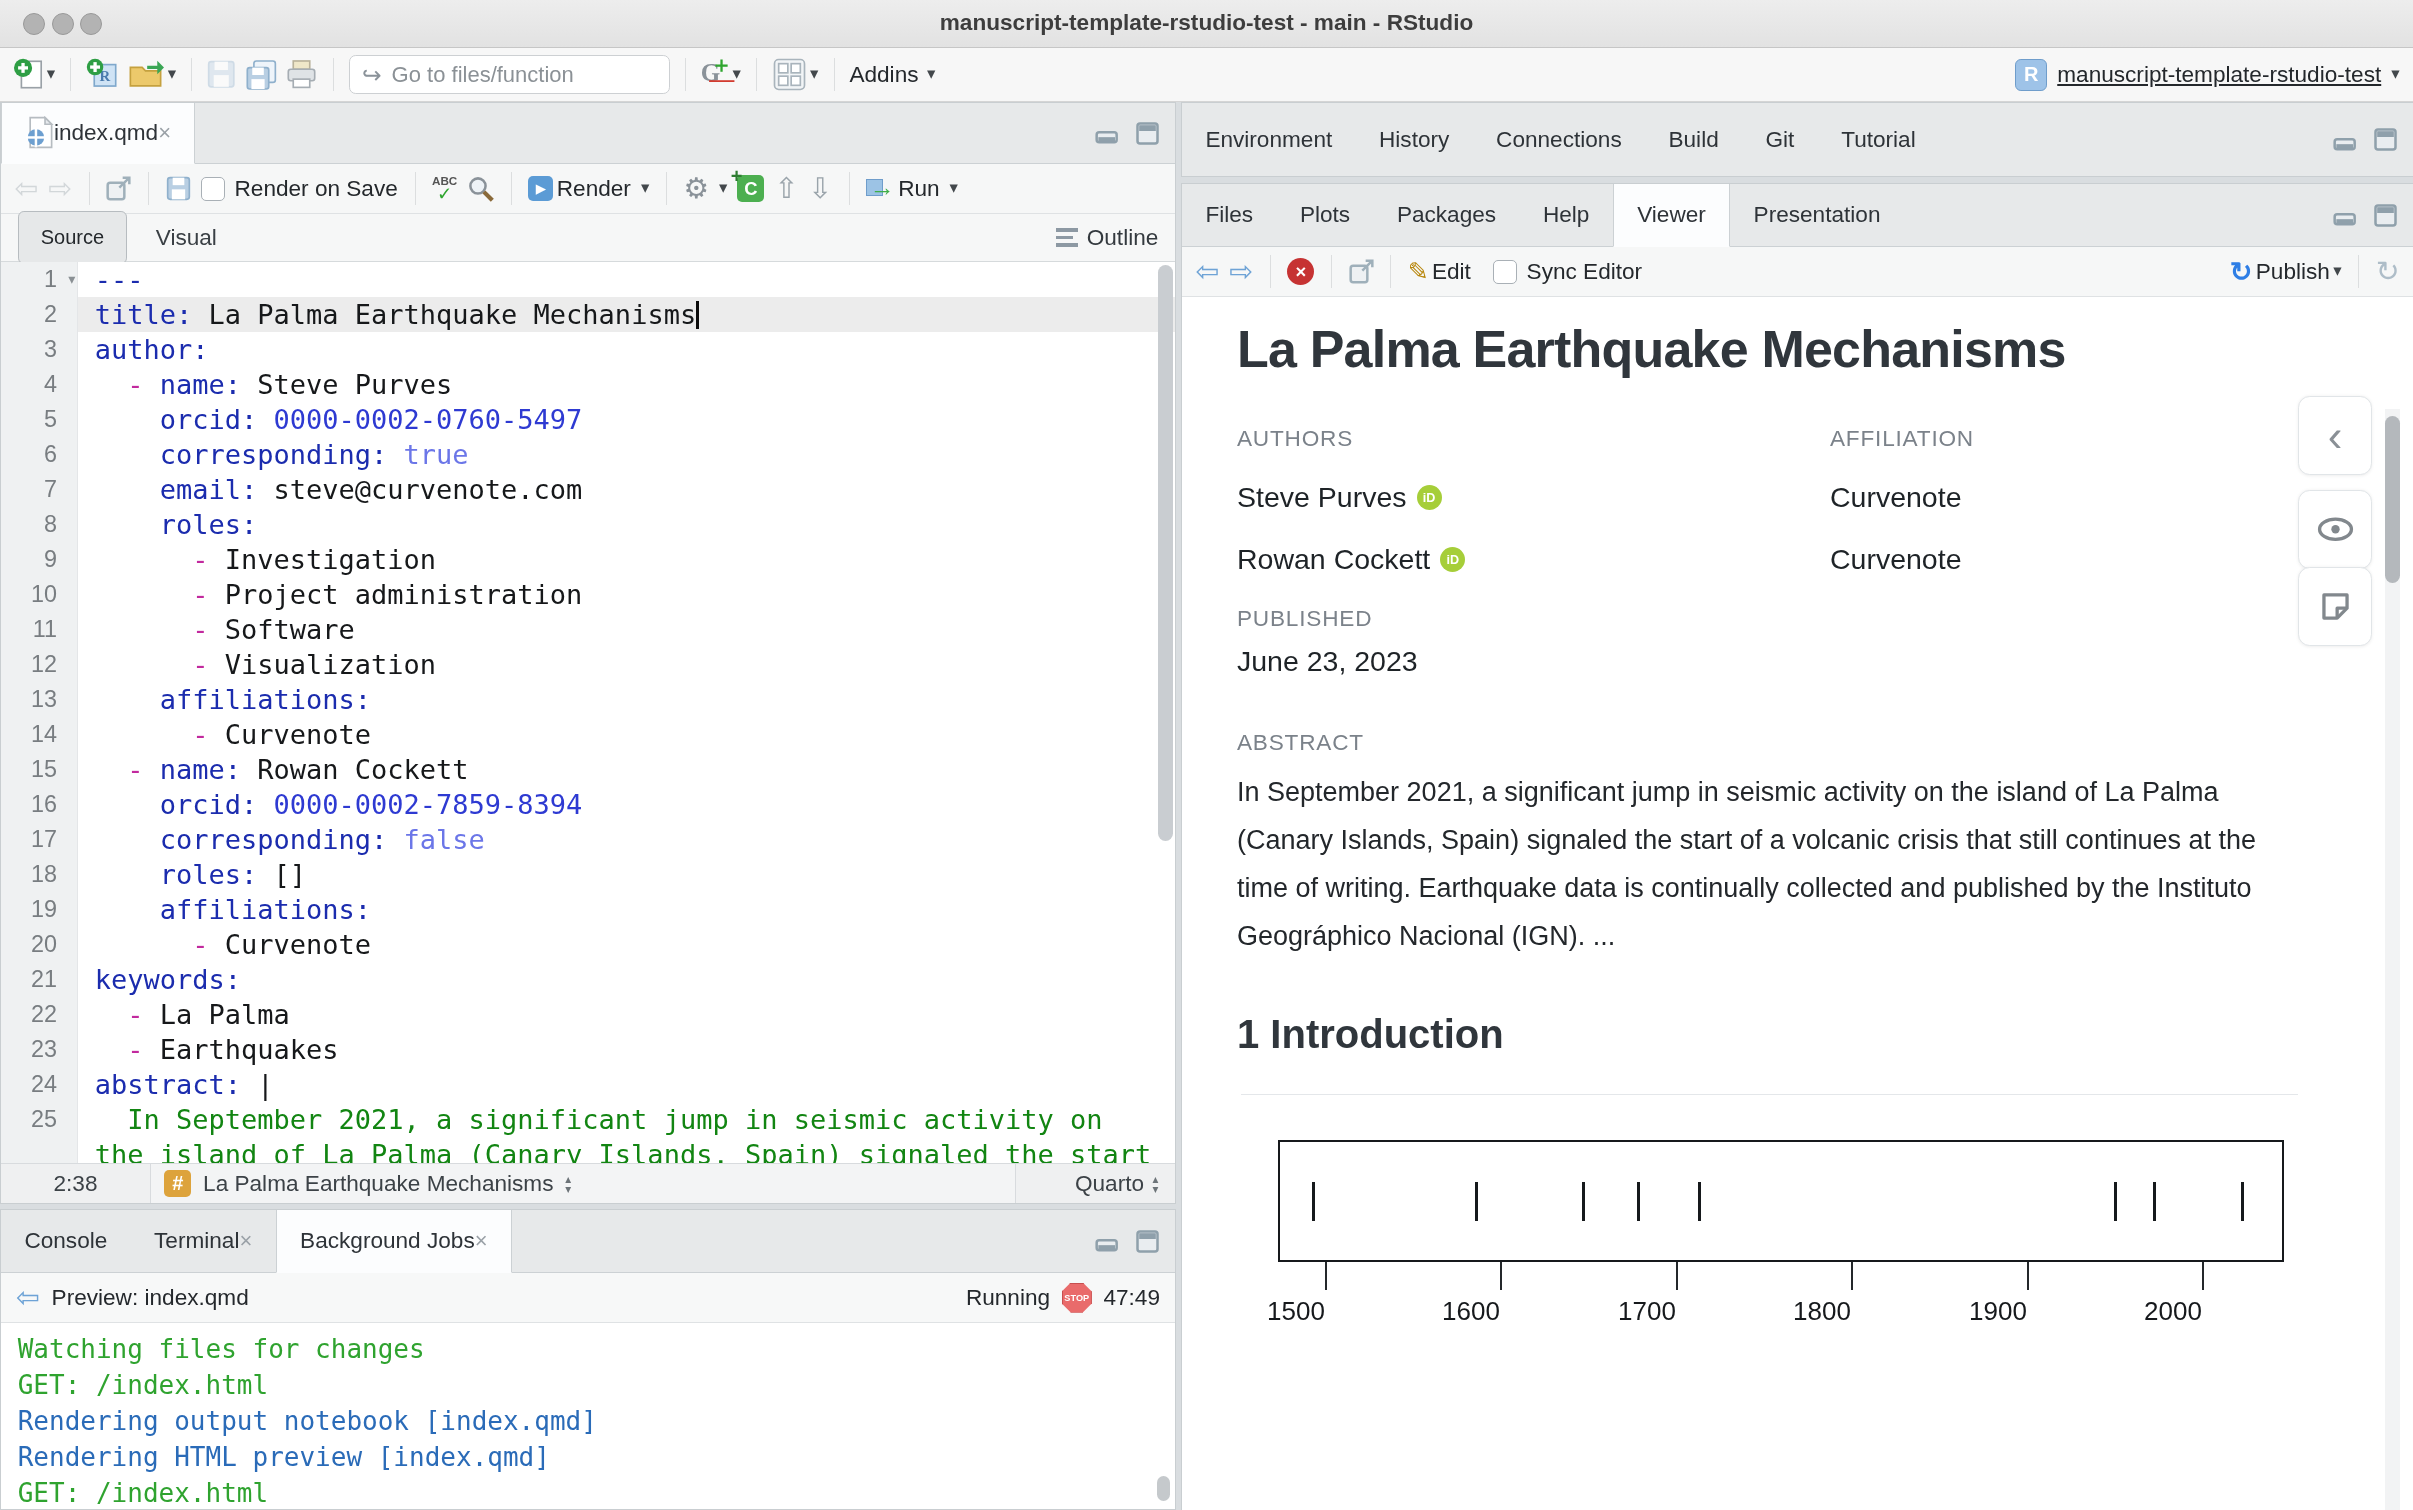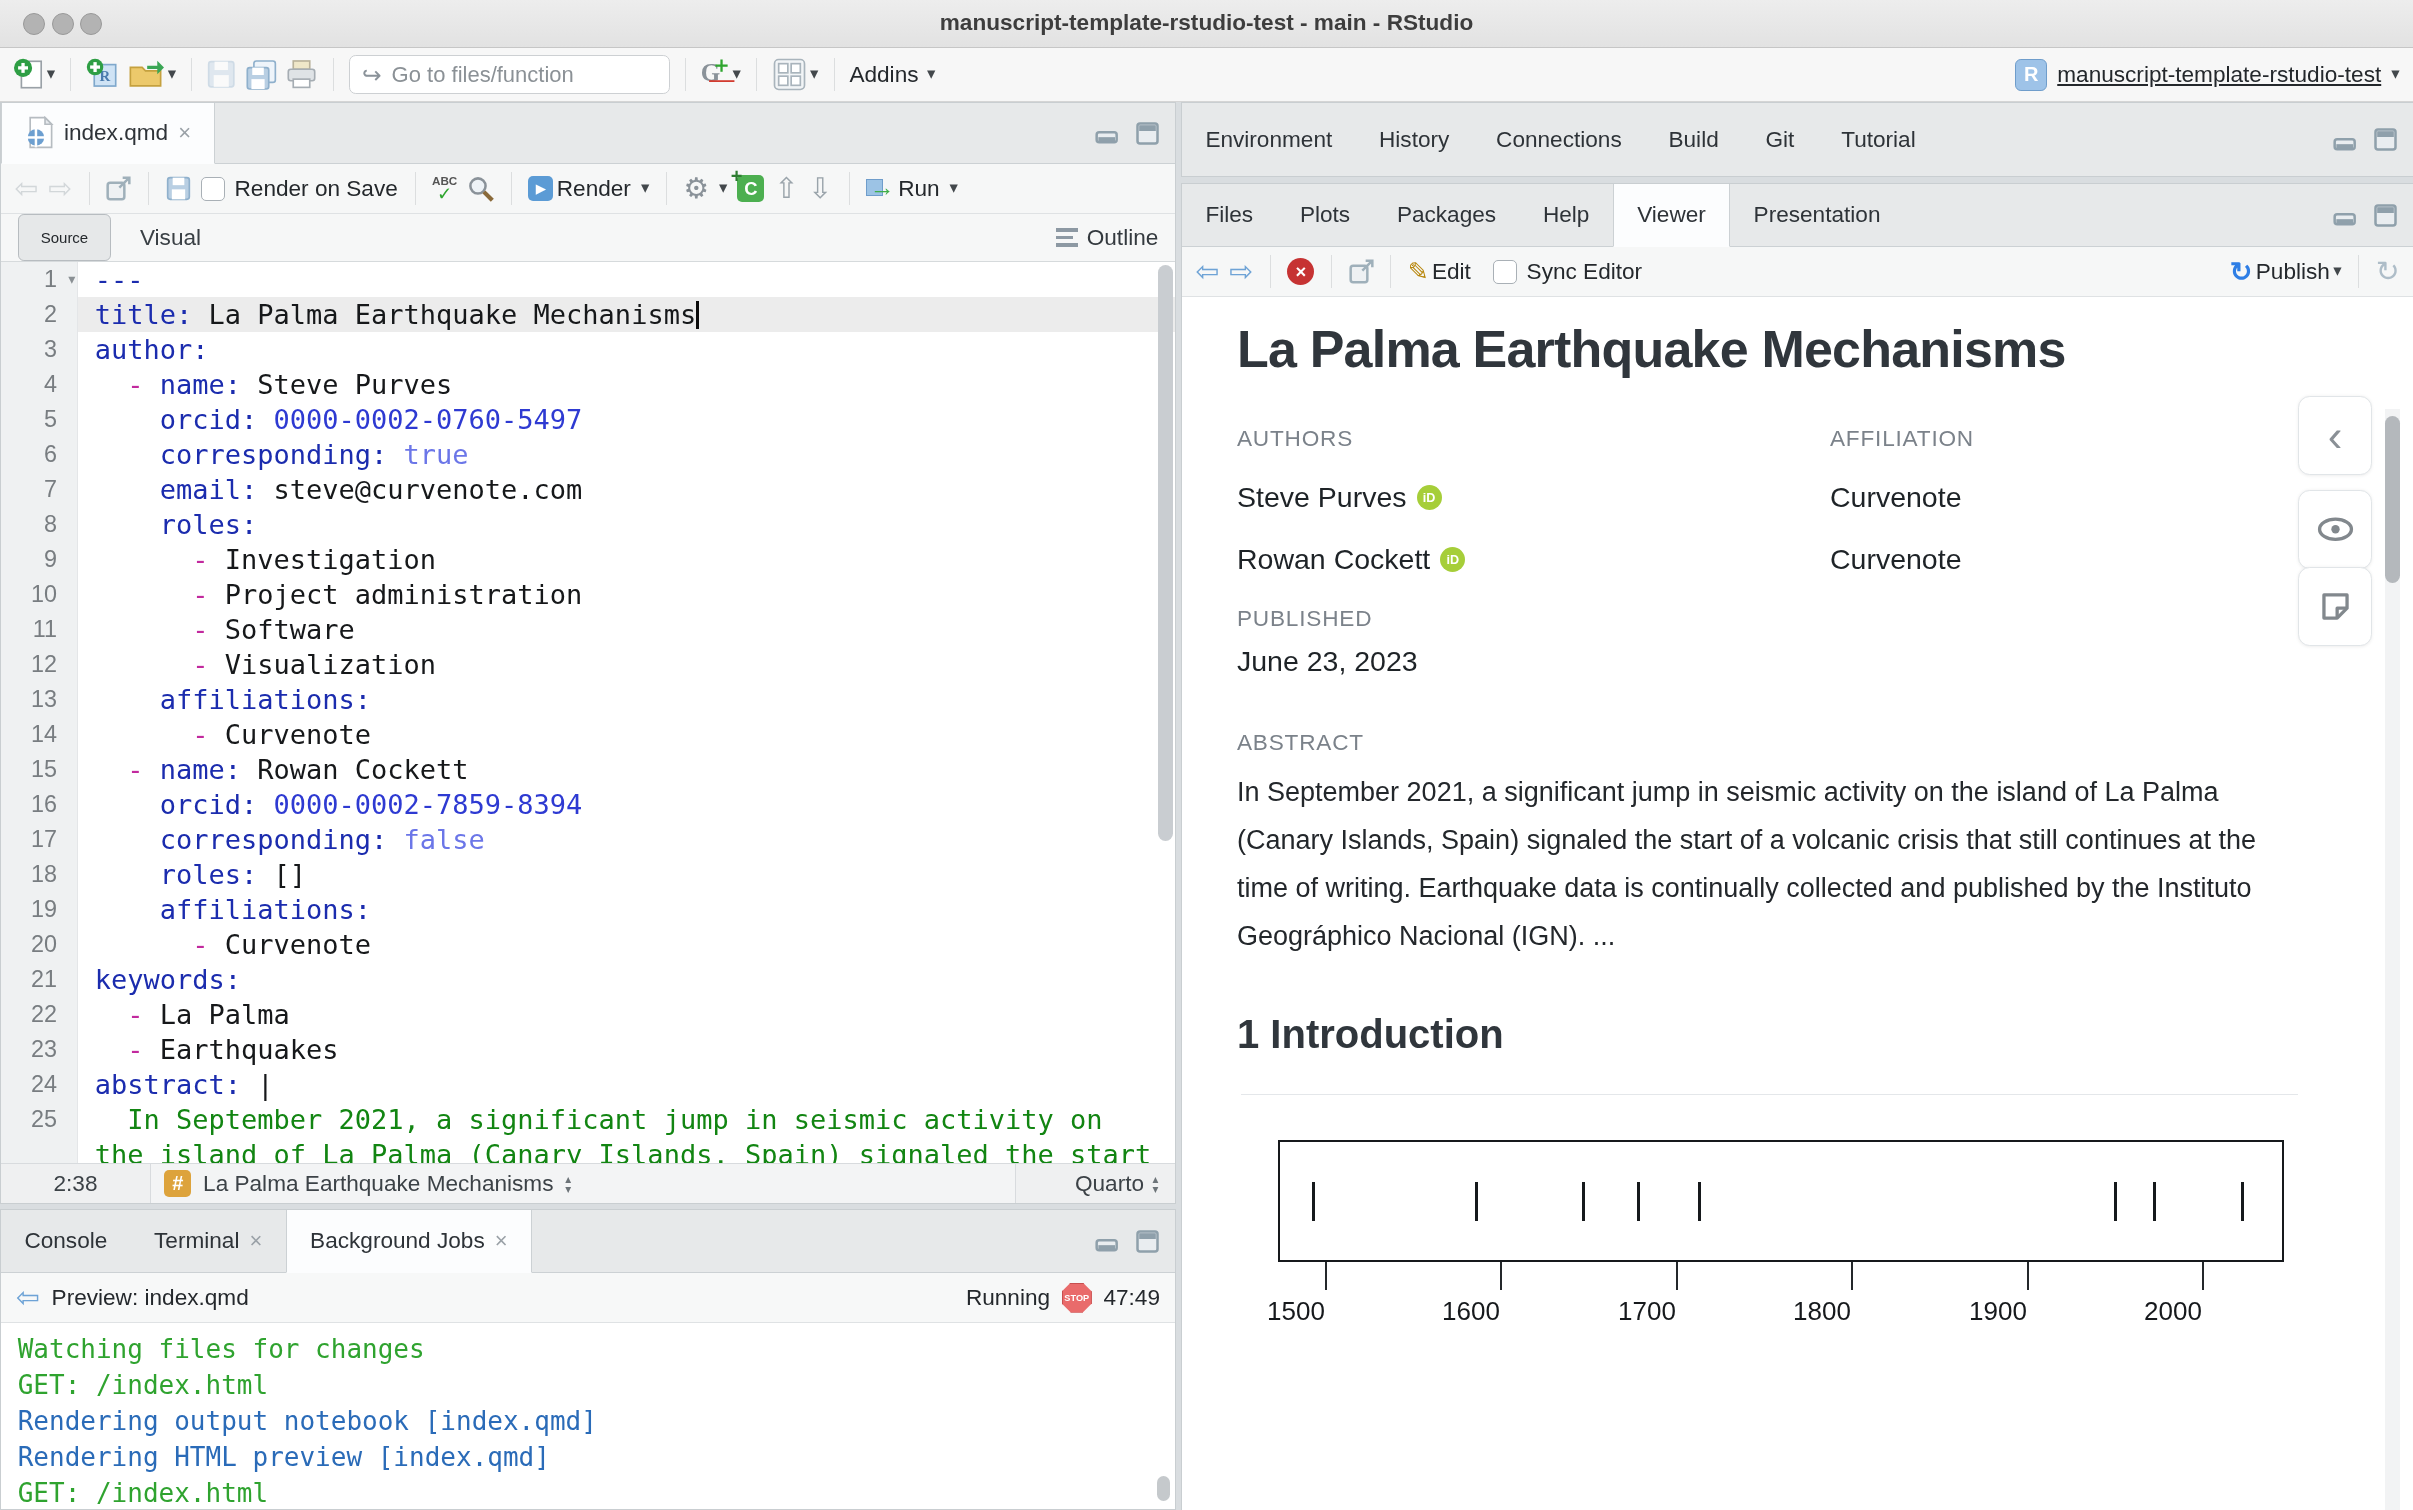--- a/index.html
+++ b/index.html
@@ -26,37 +26,37 @@
   #proj-cluster{margin-left:auto;display:flex;align-items:center;gap:10px;}
   #proj-icon{width:30px;height:30px;border-radius:5.9px;background:#9ec3e8;
     border:0.8px solid #6f9dcb;color:#fff;font-weight:700;font-size:20px;
     display:flex;align-items:center;justify-content:center;}
   #proj-cluster .lbl{font-size:22.6px;color:#24282c;text-decoration:underline;}
   
   .pane{position:absolute;background:#fff;border:0.8px solid #c9ced1;
     box-sizing:border-box;display:flex;flex-direction:column;}
   .tabstrip{display:flex;align-items:stretch;background:#e7e9ea;
     border-bottom:0.8px solid #ccd1d4;flex:none;position:relative;}
-  .tab{display:flex;align-items:center;gap:10px;padding:0 23.4px;font-size:22.6px;
+  .tab{display:flex;align-items:center;padding:0 23.4px;font-size:22.6px;
     color:#2e3338;white-space:nowrap;}
   .tab.active{background:#fcfdfe;border-left:0.8px solid #ccd1d4;
     border-right:0.8px solid #ccd1d4;margin-bottom:-0.8px;border-bottom:0.8px solid #fcfdfe;}
   .tab .x{color:#9aa1a7;font-size:22px;}
   .winbtns{margin-left:auto;display:flex;align-items:center;gap:15px;padding-right:15px;}
   .ptoolbar{height:49px;flex:none;display:flex;align-items:center;gap:10px;
     padding:0 13.4px;background:#f6f7f7;border-bottom:0.8px solid #dfe2e4;}
   .tool-label{font-size:22.6px;color:#24282c;}
   .cb{width:24px;height:24px;background:#fff;border:1.7px solid #a9b0b6;
     border-radius:5px;flex:none;box-sizing:border-box;}
   
   #editor-pane{left:0;top:102px;width:1176px;height:1102px;}
   #editor-pane .tabstrip{height:60px;}
   #srcvis{height:47px;flex:none;display:flex;align-items:center;gap:6.7px;
     padding:0 16.7px;background:#f6f7f7;border-bottom:0.8px solid #d6dadc;}
-  #btn-source{padding:14px 22px;font-size:15px;color:#24282c;background:#e6e8e9;
+  #btn-source{padding:14px 22px;font-size:20px;color:#24282c;background:#e6e8e9;
     border:0.8px solid #b7bcc0;border-radius:5.9px;}
   #btn-visual{padding:4.2px 22px;font-size:22.6px;color:#3a4045;}
   #outline-btn{margin-left:auto;display:flex;align-items:center;gap:8.4px;
     font-size:22.6px;color:#343a3f;}
   .bars{display:flex;flex-direction:column;gap:4.2px;}
   .bars i{display:block;width:22px;height:3.3px;background:#8d99a3;}
   .bars i:nth-child(2){width:16.7px;}
   #code-area{flex:1;overflow:hidden;position:relative;background:#fff;}
   .cline{display:flex;height:35px;line-height:35px;}
   .gut{width:77px;flex:none;background:#eff1f2;border-right:0.8px solid #e4e6e8;

